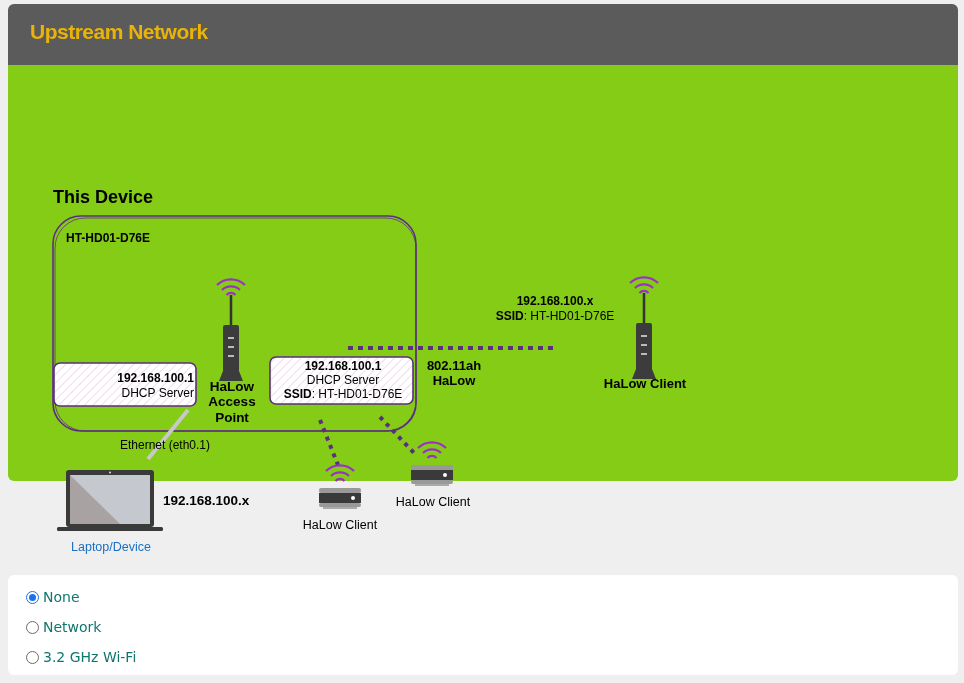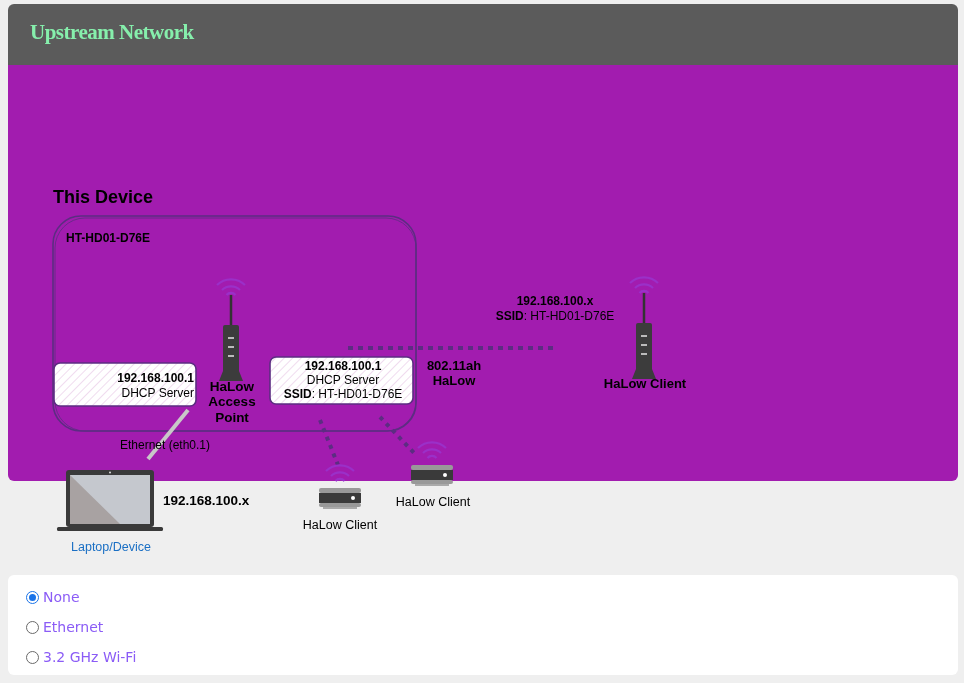--- a/index.html
+++ b/index.html
@@ -8,26 +8,26 @@
     background: #efefef;
     font-family: "Liberation Sans", sans-serif;
     position: relative;
   }
   .header {
     position: absolute; left: 8px; top: 4px; width: 950px; height: 61px;
     background: #5b5b5b; border-radius: 6px 6px 0 0;
   }
   .header-title {
     position: absolute; left: 22px; top: 16px;
-    font-family: Liberation Serif, serif; font-weight: bold;
-    font-size: 21px; color: #86efac; letter-spacing: -0.5px;
+    font-family: Liberation Sans, sans-serif; font-weight: bold;
+    font-size: 21px; color: #eab308; letter-spacing: -0.5px;
   }
   .diagram-card {
     position: absolute; left: 8px; top: 65px; width: 950px; height: 416px;
-    background: #a21caf; border-radius: 0 0 6px 6px;
+    background: #84cc16; border-radius: 0 0 6px 6px;
   }
   .diagram-card svg { position: absolute; left: 0; top: 0; }
   .options-card {
     position: absolute; left: 8px; top: 575px; width: 950px; height: 100px;
     background: #ffffff; border-radius: 6px;
   }
   .radio-row {
     position: absolute; left: 18px; height: 22px; display: flex; align-items: center;
     cursor: pointer;
   }
@@ -35,21 +35,21 @@
     width: 11px; height: 11px; border-radius: 50%;
     border: 1px solid #6a6a6a; background: #fff; box-sizing: content-box;
     position: relative; margin-right: 4px;
   }
   .radio-circle.checked { border-color: #1a73e8; }
   .radio-circle.checked::after {
     content: ""; position: absolute; left: 2px; top: 2px; width: 7px; height: 7px;
     border-radius: 50%; background: #1a73e8;
   }
   .radio-label {
-    font-family: "DejaVu Sans", sans-serif; font-size: 14px; color: #8b5cf6;
+    font-family: "DejaVu Sans", sans-serif; font-size: 14px; color: #0f766e;
   }
   .t { font-family: "Liberation Sans", sans-serif; fill: #000; }
   .tb { font-weight: bold; }
 </style>
 </head>
 <body>
 
 <div class="header">
   <div class="header-title">Upstream Network</div>
 </div>
@@ -156,19 +156,19 @@
   </svg>
 </div>
 
 <div class="options-card">
   <div class="radio-row" style="top:11px">
     <span class="radio-circle checked"></span>
     <span class="radio-label">None</span>
   </div>
   <div class="radio-row" style="top:41px">
     <span class="radio-circle"></span>
-    <span class="radio-label">Ethernet</span>
+    <span class="radio-label">Network</span>
   </div>
   <div class="radio-row" style="top:71px">
     <span class="radio-circle"></span>
     <span class="radio-label">3.2 GHz Wi-Fi</span>
   </div>
 </div>
 
 </body></html>

